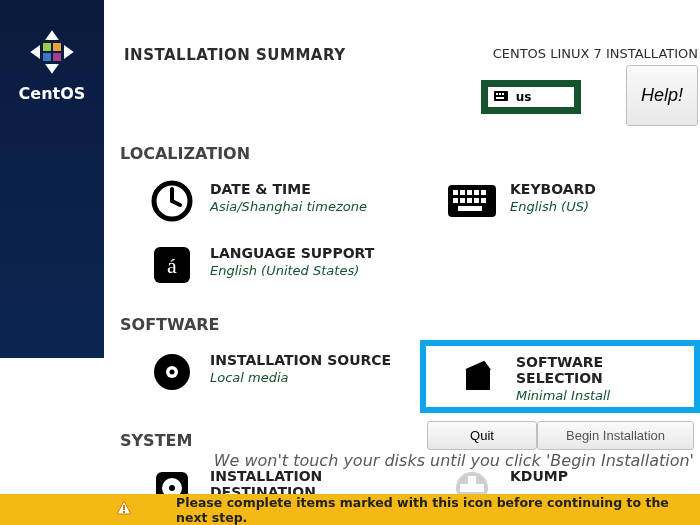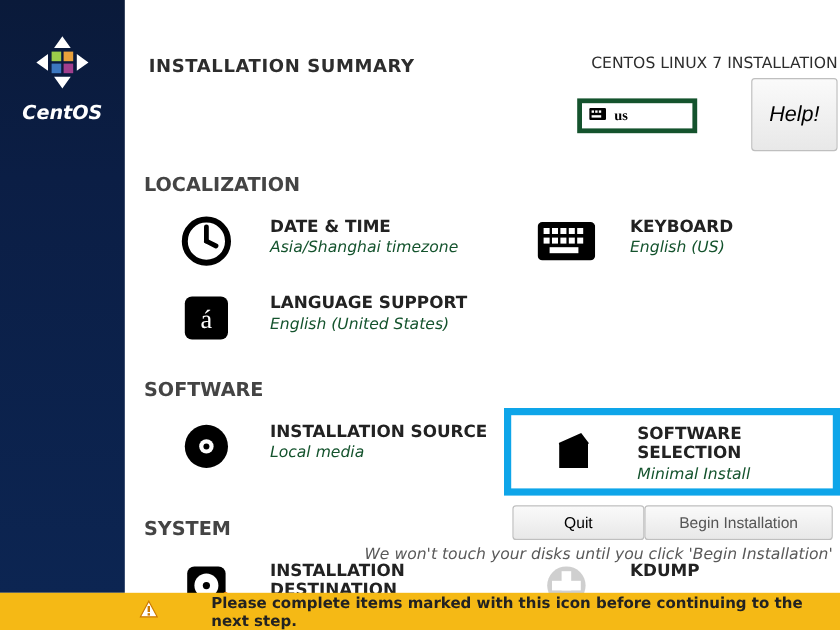--- a/index.html
+++ b/index.html
@@ -7,24 +7,23 @@
   width: 700px;
   height: 525px;
   overflow: hidden;
   font-family: "DejaVu Sans", "Liberation Sans", Arial, sans-serif;
   background: #fff;
   position: relative;
 }
 .sidebar {
   position: absolute;
   left: 0; top: 0;
-  width: 104px; height: 494px;
+  width: 104px; height: 358px;
   background: linear-gradient(180deg, #0a1a3a 0%, #0b1e45 30%, #0c2552 100%);
   text-align: center;
-  font-style: italic;
 }
 .sidebar .logo {
   margin-top: 28px;
 }
 .sidebar .brand {
   color: #fff;
   font-weight: bold;
   font-size: 16px;
   margin-top: 4px;
 }
@@ -50,27 +49,26 @@
   padding-right: 2px;
 }
 .header-subtitle {
   font-size: 13px;
   color: #2d2d2d;
   margin-bottom: 4px;
 }
 .lang-box {
   display: inline-block;
   background: #fff;
-  border: 4px solid #14532d;
+  border: 7px solid #14532d;
   padding: 3px 6px;
   font-size: 12px;
   min-width: 100px;
   text-align: left;
   vertical-align: middle;
-  font-family: Liberation Serif, serif;
 }
 .help-btn {
   background: linear-gradient(#fafafa,#e8e8e8);
   border: 1px solid #bfbfbf;
   border-radius: 3px;
   padding: 19px 14px;
   font-size: 18px;
   margin-left: 40px;
   cursor: pointer;
   font-style: italic;
@@ -81,21 +79,21 @@
   color: #444;
   margin: 18px 0 6px 0;
 }
 .content { padding-left: 16px; }
 .row {
   display: flex;
 }
 .item {
   display: flex;
   align-items: flex-start;
-  gap: 29px;
+  gap: 14px;
   padding: 8px 0;
   cursor: pointer;
 }
 .col-left { width: 300px; }
 .col-right { flex: 1; }
 .icon-slot {
   width: 48px; height: 48px;
   display: flex; align-items: center; justify-content: center;
   flex-shrink: 0;
   margin-left: 28px;
@@ -130,21 +128,21 @@
   font-size: 13px;
   cursor: pointer;
   min-width: 110px;
 }
 .btn.primary {
   color: #555;
 }
 .hint {
   position: absolute;
   right: 6px; bottom: 24px;
-  font-size: 13px;
+  font-size: 16px;
   font-style: italic;
   color: #595959;
 }
 .warning-bar {
   position: absolute;
   left: 0; bottom: 0;
   width: 700px; height: 31px;
   background: #f5b915;
   display: flex;
   align-items: center;

